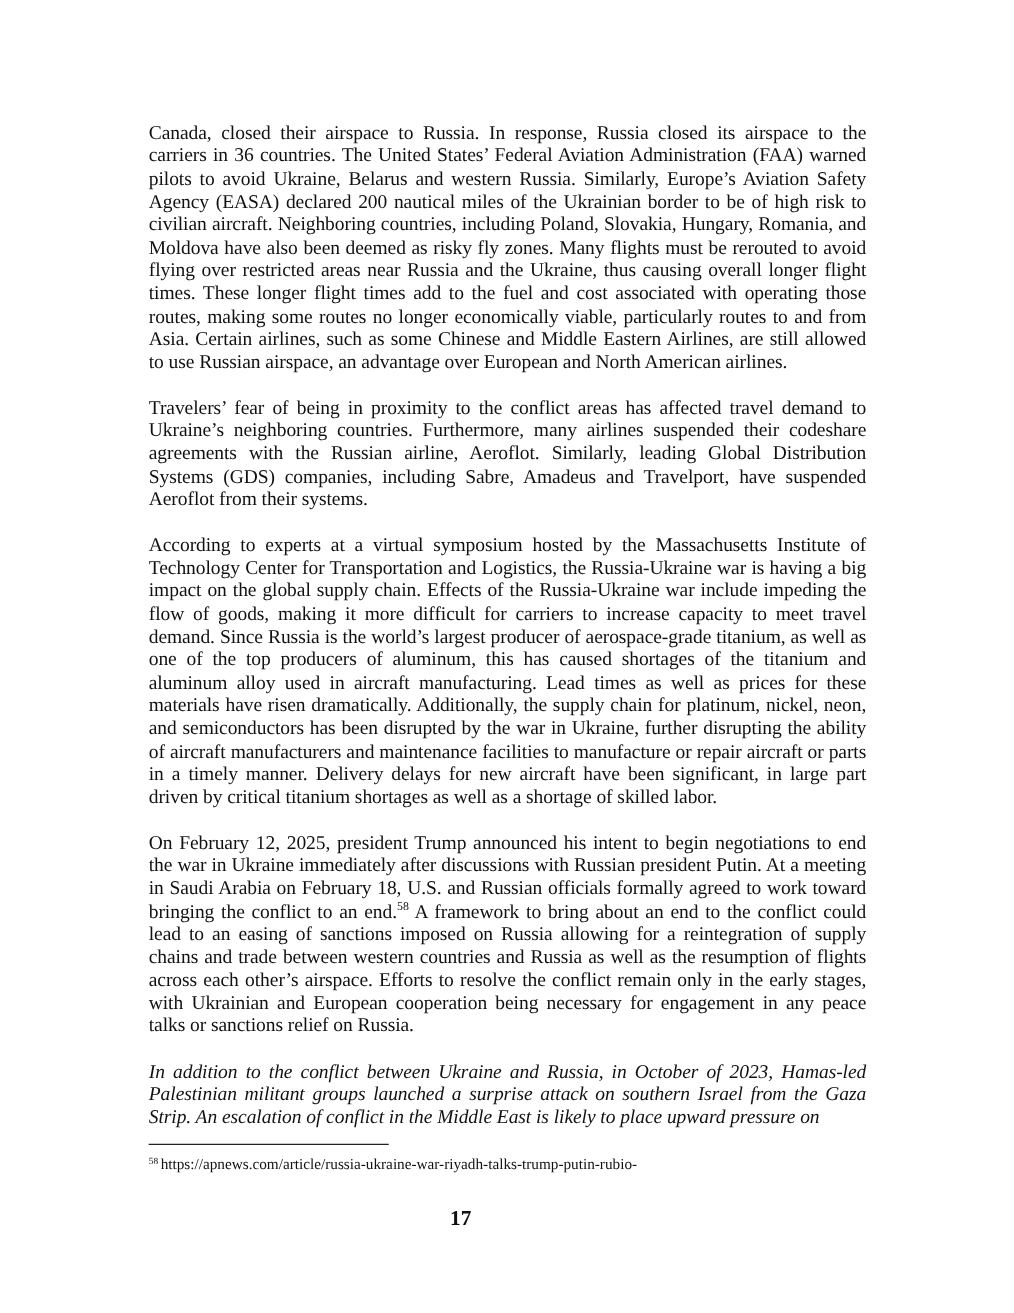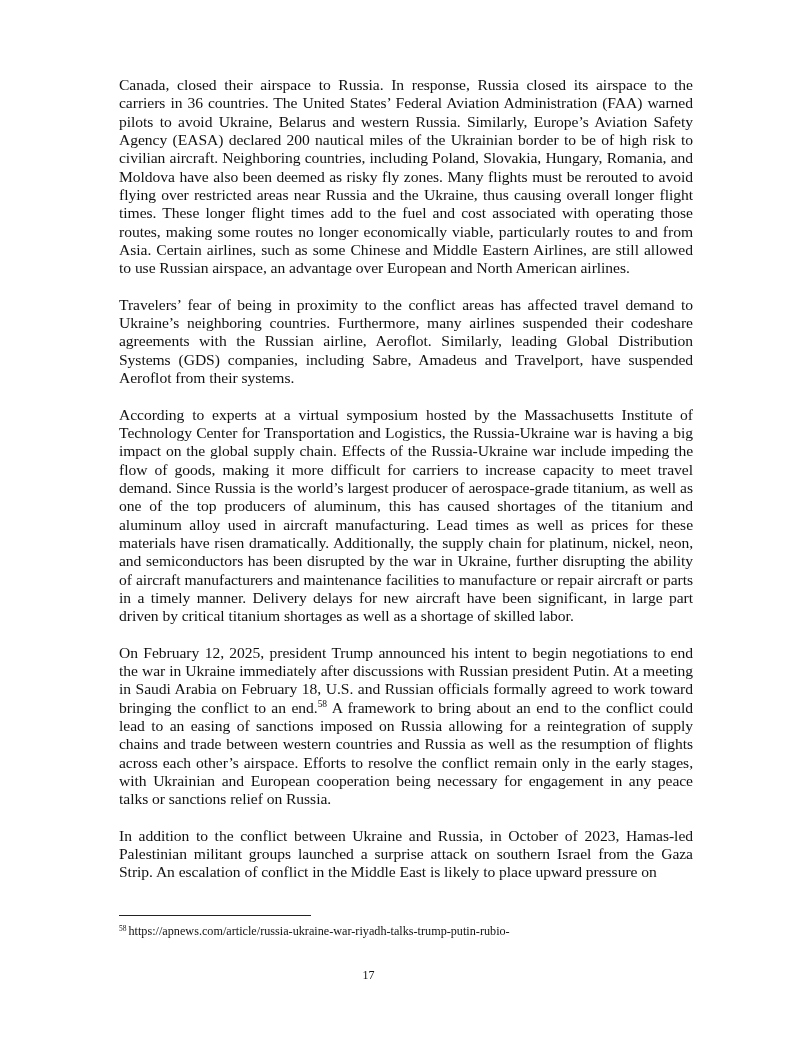--- a/index.html
+++ b/index.html
@@ -11,32 +11,32 @@
       width: 811px;
       height: 1050px;
       position: relative;
       overflow: hidden;
       font-family: "Liberation Serif", "DejaVu Serif", serif;
       color: #111111;
     }
     .page-body {
       position: absolute;
       left: 119px;
-      top: 76px;
+      top: 98px;
       width: 574px;
     }
     .para {
       margin: 0 0 18px 0;
       font-size: 15.6px;
       line-height: 18.35px;
       text-align: justify;
       text-align-last: left;
       letter-spacing: -0.05px;
     }
-    .para:last-child { margin-bottom: 0; }
+    .para:last-child { margin-bottom: 0; font-style: italic; }
     sup.fnref {
       font-size: 9.5px;
       line-height: 0;
       vertical-align: 6px;
     }
     .footnote-rule {
       position: absolute;
       left: 119px;
       top: 915px;
       width: 192px;
@@ -58,22 +58,23 @@
       vertical-align: 4px;
       margin-right: 2px;
     }
     .footnote .url-line { display: block; }
     .page-number {
       position: absolute;
       left: 0;
       width: 737px;
       top: 966px;
       text-align: center;
-      font-size: 12px;
+      font-size: 17px;
       line-height: 18px;
+      font-weight: bold;
     }
   </style>
 </head>
 <body>
 
 <div class="page-body">
   <p class="para">Canada, closed their airspace to Russia. In response, Russia closed its airspace to the carriers in 36 countries. The United States’ Federal Aviation Administration (FAA) warned pilots to avoid Ukraine, Belarus and western Russia. Similarly, Europe’s Aviation Safety Agency (EASA) declared 200 nautical miles of the Ukrainian border to be of high risk to civilian aircraft. Neighboring countries, including Poland, Slovakia, Hungary, Romania, and Moldova have also been deemed as risky fly zones. Many flights must be rerouted to avoid flying over restricted areas near Russia and the Ukraine, thus causing overall longer flight times. These longer flight times add to the fuel and cost associated with operating those routes, making some routes no longer economically viable, particularly routes to and from Asia. Certain airlines, such as some Chinese and Middle Eastern Airlines, are still allowed to use Russian airspace, an advantage over European and North American airlines.</p>
   <p class="para">Travelers’ fear of being in proximity to the conflict areas has affected travel demand to Ukraine’s neighboring countries. Furthermore, many airlines suspended their codeshare agreements with the Russian airline, Aeroflot. Similarly, leading Global Distribution Systems (GDS) companies, including Sabre, Amadeus and Travelport, have suspended Aeroflot from their systems.</p>
   <p class="para">According to experts at a virtual symposium hosted by the Massachusetts Institute of Technology Center for Transportation and Logistics, the Russia-Ukraine war is having a big impact on the global supply chain. Effects of the Russia-Ukraine war include impeding the flow of goods, making it more difficult for carriers to increase capacity to meet travel demand. Since Russia is the world’s largest producer of aerospace-grade titanium, as well as one of the top producers of aluminum, this has caused shortages of the titanium and aluminum alloy used in aircraft manufacturing. Lead times as well as prices for these materials have risen dramatically. Additionally, the supply chain for platinum, nickel, neon, and semiconductors has been disrupted by the war in Ukraine, further disrupting the ability of aircraft manufacturers and maintenance facilities to manufacture or repair aircraft or parts in a timely manner. Delivery delays for new aircraft have been significant, in large part driven by critical titanium shortages as well as a shortage of skilled labor.</p>
   <p class="para"><span>On February 12, 2025, president Trump announced his intent to begin negotiations to end the war in Ukraine immediately after discussions with Russian president Putin. At a meeting in Saudi Arabia on February 18, U.S. and Russian officials formally agreed to work toward bringing the conflict to an end.</span><sup class="fnref">58</sup><span> A framework to bring about an end to the conflict could lead to an easing of sanctions imposed on Russia allowing for a reintegration of supply chains and trade between western countries and Russia as well as the resumption of flights across each other’s airspace. Efforts to resolve the conflict remain only in the early stages, with Ukrainian and European cooperation being necessary for engagement in any peace talks or sanctions relief on Russia.</span></p>

